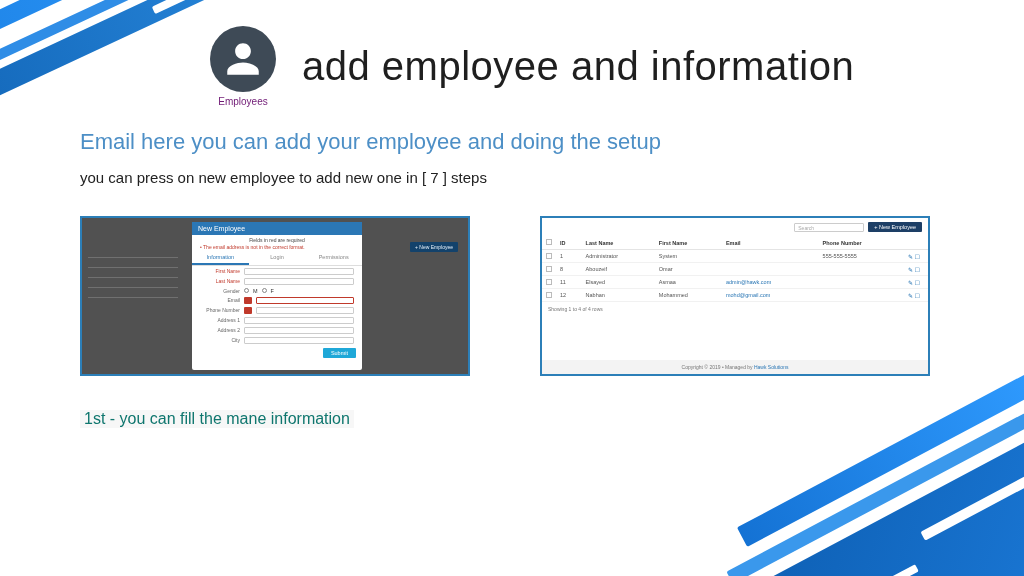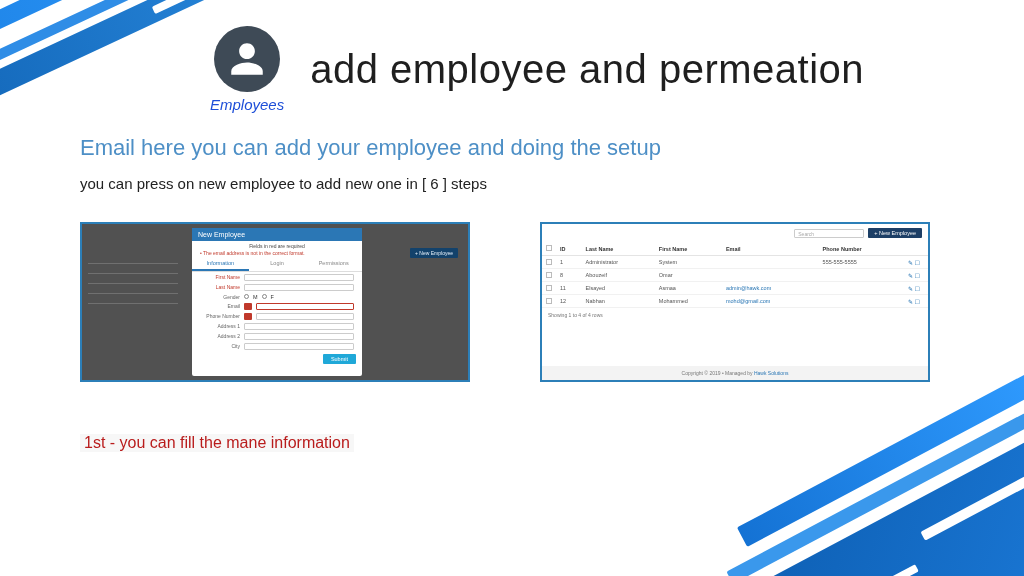--- a/index.html
+++ b/index.html
@@ -22,21 +22,21 @@
   .deco-br .c3 { width: 500px; height: 120px; background: linear-gradient(135deg,#0d5eb2,#1e7fe0); top: 120px; left: -20px; }
   .deco-br .c4 { width: 120px; height: 10px; background: #fff; top: 150px; left: 200px; }
   .deco-br .c5 { width: 80px; height: 8px; background: #fff; top: 176px; left: 100px; }
 
   .slide { position: relative; width: 100%; height: 100%; padding: 26px 70px 0 80px; }
 
   .header { display: flex; align-items: center; gap: 26px; margin-left: 130px; }
   .emp-icon-wrap { text-align: center; }
   .avatar { width: 66px; height: 66px; border-radius: 50%; background: #3e4a56; display: flex; align-items: center; justify-content: center; margin: 0 auto 4px; }
   .avatar svg { width: 42px; height: 42px; fill: #fff; }
-  .emp-label { color: #1d4ed8; font-size: 15px; font-style: italic; }
+  .emp-label { color: #701a75; font-size: 10px; }
   .title { font-size: 40px; font-weight: 400; color: #1f1f1f; letter-spacing: .5px; }
 
   .sub1 { color: #4d8fc6; font-size: 22px; margin-top: 22px; font-weight: 400; }
   .sub2 { color: #222; font-size: 15px; margin-top: 14px; }
 
   .shots { display: flex; gap: 70px; margin-top: 30px; align-items: flex-start; }
 
   
   .shot1 { width: 390px; height: 160px; border: 2px solid #2c7fb8; background: #666; position: relative; font-size: 5.5px; color: #333; overflow: hidden; }
   .shot1 .bg-grey { position: absolute; inset: 0; background: rgba(70,70,70,.65); }
@@ -66,21 +66,21 @@
   .shot2 table { width: 100%; border-collapse: collapse; font-size: 5.5px; }
   .shot2 th { text-align: left; padding: 3px 4px; color: #333; font-weight: 600; border-bottom: 1px solid #e4e4e4; }
   .shot2 td { padding: 2.5px 4px; border-bottom: 1px solid #f1f1f1; color: #555; }
   .shot2 td.link { color: #2b77b5; }
   .shot2 .chk { width: 6px; height: 6px; border: 1px solid #bbb; display: inline-block; }
   .shot2 .act { color: #2b77b5; font-size: 6px; }
   .shot2 .showing { padding: 4px 6px; font-size: 5px; color: #777; }
   .shot2 .foot { margin-top: auto; text-align: center; background: #f3f3f3; padding: 4px 0; font-size: 5px; color: #777; }
   .shot2 .foot .lnk { color: #2b77b5; }
 
-  .caption { margin-top: 52px; font-size: 16px; color: #b91c1c; background: #f7f7f7; padding: 0 4px; display: inline-block; text-align: right; }
+  .caption { margin-top: 34px; font-size: 16px; color: #0f766e; background: #f7f7f7; padding: 0 4px; display: inline-block; text-align: right; }
 </style>
 </head>
 <body>
 
 <div class="deco-tl">
   <div class="bar b1"></div>
     <div class="bar b2"></div>
     <div class="bar b3"></div>
     <div class="bar b4"></div>
     <div class="bar b5"></div>
@@ -97,25 +97,25 @@
 
   <div class="header">
     <div class="emp-icon-wrap">
       <div class="avatar">
         <svg viewBox="0 0 24 24">
             <path d="M12 12c2.5 0 4.5-2 4.5-4.5S14.5 3 12 3 7.5 5 7.5 7.5 9.5 12 12 12zm0 2c-3.3 0-9 1.7-9 5v2h18v-2c0-3.3-5.7-5-9-5z"></path>
           </svg>
       </div>
       <div class="emp-label">Employees</div>
     </div>
-    <h1 class="title">add employee and permeation</h1>
+    <h1 class="title">add employee and information</h1>
   </div>
 
   <div class="sub1">Email here you can add your employee and doing the setup</div>
-  <div class="sub2">you can press on new employee to add new one in [ 6  ] steps</div>
+  <div class="sub2">you can press on new employee to add new one in [ 7  ] steps</div>
 
   <div class="shots">
 
     <div class="shot1">
       <div class="bg-grey"></div>
       <div class="back-list">
         <div class="back-r"></div>
           <div class="back-r"></div>
           <div class="back-r"></div>
           <div class="back-r"></div>

